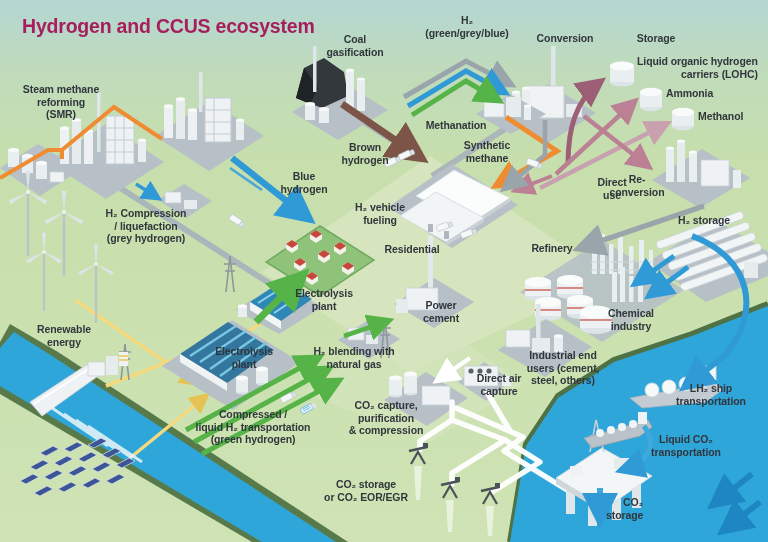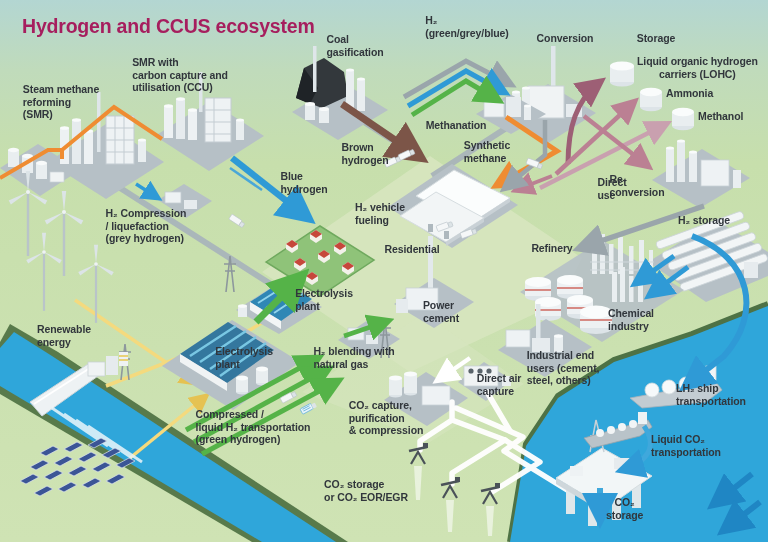--- a/index.html
+++ b/index.html
@@ -1,21 +1,21 @@
 <!DOCTYPE html>
 <html><head>
 <meta charset="utf-8">
 <style>
   html,body{margin:0;padding:0}
   .scene{position:relative;width:768px;height:542px;overflow:hidden;
          font-family:"Liberation Sans",sans-serif;background:#c8e0ae}
   .scene svg{position:absolute;left:0;top:0}
   .lbl{position:absolute;font-size:10.5px;line-height:1.2;font-weight:bold;color:#31363c;
-       white-space:pre-line;transform:translateX(-50%);letter-spacing:-0.1px}
-  .lbl.left{transform:none;text-align:center}
+       white-space:pre-line;text-align:center;transform:translateX(-50%);letter-spacing:-0.1px}
+  .lbl.left{transform:none;text-align:right}
   .title{position:absolute;font-size:19.5px;font-weight:bold;color:#a61e5e;
          letter-spacing:-0.2px;white-space:nowrap}
 </style>
 </head>
 <body>
 
 <div class="scene">
 
 <svg width="768" height="542" viewBox="0 0 768 542">
   <defs>
@@ -494,23 +494,20 @@
       <path d="M2,1.5 h8 M2,3.5 h8" stroke="#6db6dd" stroke-width="1"></path>
       <rect x="12" y="1.2" width="4" height="4.8" rx="0.8" fill="#dde4e7"></rect>
     </g>
   </g>
 </svg>
 
 <div class="title" style="left:22px;top:15px">Hydrogen and CCUS ecosystem</div>
 <div class="lbl" style="left:61px;top:83px">Steam methane
 reforming
 (SMR)</div>
-<div class="lbl" style="left:180px;top:56px">SMR with
-carbon capture and
-utilisation (CCU)</div>
 <div class="lbl" style="left:355px;top:33px">Coal
 gasification</div>
 <div class="lbl" style="left:467px;top:14px">H₂
 (green/grey/blue)</div>
 <div class="lbl" style="left:565px;top:32px">Conversion</div>
 <div class="lbl" style="left:656px;top:32px">Storage</div>
 <div class="lbl left" style="left:637px;top:55px">Liquid organic hydrogen
 carriers (LOHC)</div>
 <div class="lbl left" style="left:666px;top:87px">Ammonia</div>
 <div class="lbl left" style="left:698px;top:110px">Methanol</div>

